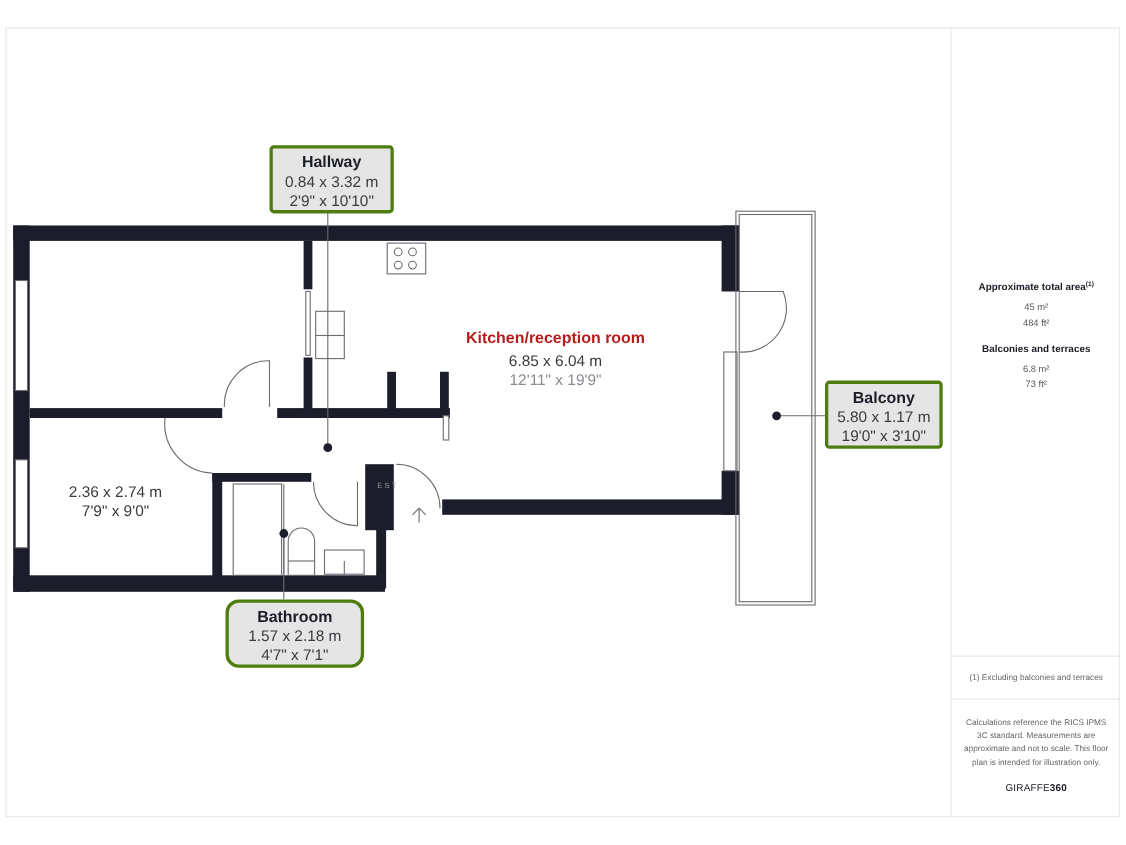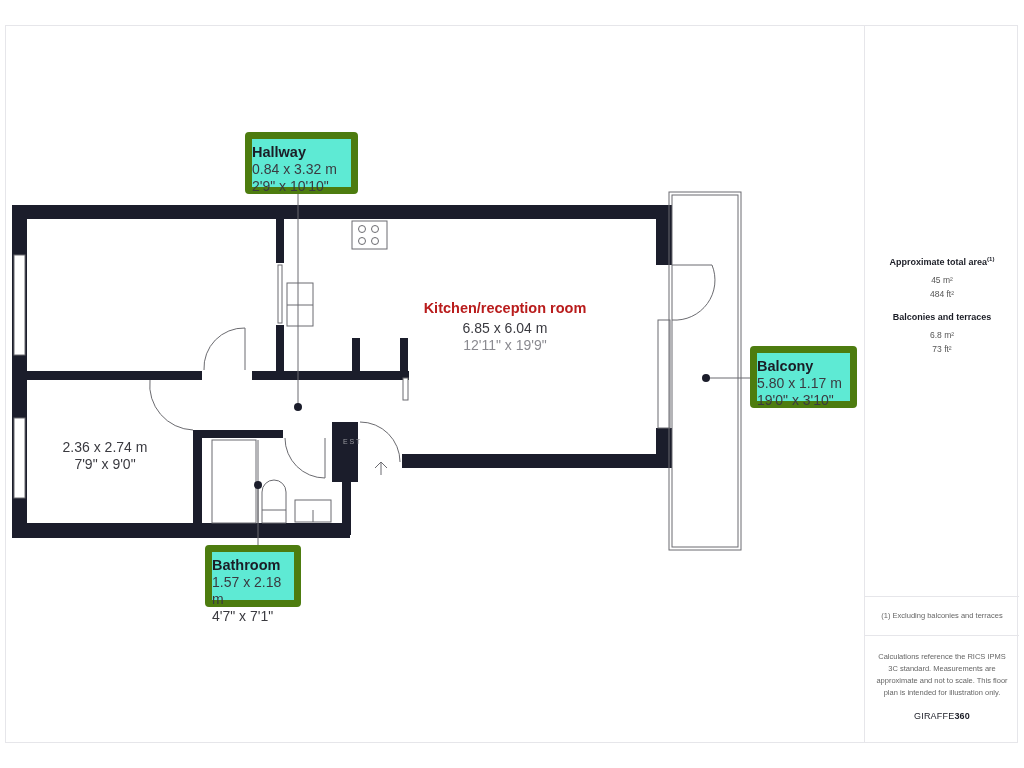--- a/index.html
+++ b/index.html
@@ -1,21 +1,21 @@
 <!DOCTYPE html>
 <html><head>
 <meta charset="utf-8">
 <style>
   html, body { margin:0; padding:0; background:#ffffff; }
   body { width:1024px; height:768px; position:relative; overflow:hidden; font-family:"Liberation Sans", sans-serif; }
   .frame { position:absolute; left:5px; top:25px; width:1013px; height:718px; border:1px solid #e6e6ea; box-sizing:border-box; }
   .plan-area { position:absolute; left:5px; top:25px; width:859px; height:718px; }
   .sidebar { position:absolute; left:864px; top:25px; width:154px; height:718px; border-left:1px solid #e6e6ea; box-sizing:border-box; }
   svg.plan { position:absolute; left:0; top:0; }
-  .label-box { position:absolute; background:#5eead4; border:7px solid #4d7c0f; border-radius:4px; text-align:left; box-sizing:border-box; color:#1b1d26; }
+  .label-box { position:absolute; background:#e5e5e5; border:3px solid #4d7c0f; border-radius:4px; text-align:center; box-sizing:border-box; color:#1b1d26; }
   .label-box .t { font-weight:bold; font-size:14.5px; line-height:18px; }
   .label-box .m { font-size:14px; line-height:17px; color:#3a3a40; }
   .room-text { position:absolute; text-align:center; color:#3a3a40; font-size:14px; line-height:17px; }
   .room-text .t { font-weight:bold; font-size:14.5px; color:#b91c1c; margin-bottom:3px; }
   .area-block { position:absolute; left:0; width:154px; text-align:center; color:#1b1d26; }
   .area-block .h { font-weight:bold; font-size:9px; margin-bottom:6px; }
   .area-block .v { font-size:8.5px; color:#555; line-height:14px; }
   .area-block .h sup { font-size:6px; }
   .divider { position:absolute; left:0; width:154px; border-top:1px solid #e6e6ea; }
   .note { position:absolute; left:10px; width:134px; text-align:center; font-size:7.5px; color:#666; line-height:12px; }
@@ -125,21 +125,21 @@
     <div>6.85 x 6.04 m</div>
     <div style="color:#8a8a90;">12'11" x 19'9"</div>
   </div>
 
   <div class="label-box" style="left:745px; top:321px; width:107px; height:62px; padding-top:4px;">
     <div class="t">Balcony</div>
     <div class="m">5.80 x 1.17 m</div>
     <div class="m">19'0" x 3'10"</div>
   </div>
 
-  <div class="label-box" style="left:200px; top:520px; width:96px; height:62px; padding-top:4px;">
+  <div class="label-box" style="left:200px; top:520px; width:126px; height:62px; padding-top:4px;border-radius:12px;">
     <div class="t">Bathroom</div>
     <div class="m">1.57 x 2.18 m</div>
     <div class="m">4'7" x 7'1"</div>
   </div>
 </div>
 
 <div class="sidebar">
   <div class="area-block" style="top:231px;">
     <div class="h"><span>Approximate total area</span><sup>(1)</sup></div>
     <div class="v">45 m²</div>

